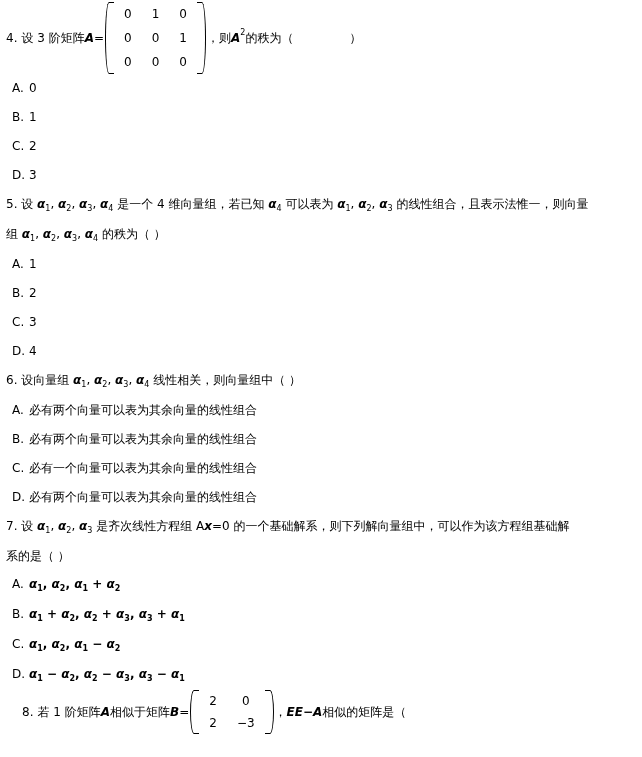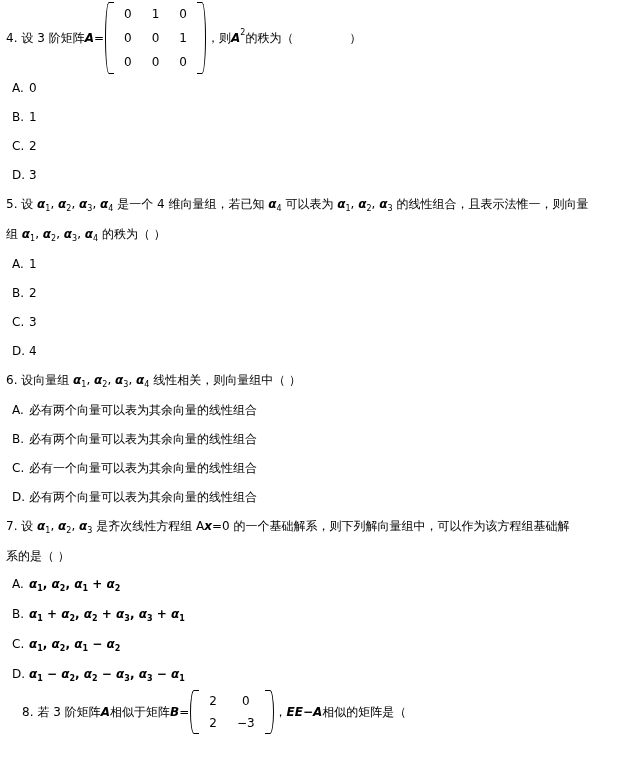--- a/index.html
+++ b/index.html
@@ -199,21 +199,21 @@
     </div>
     <div class="opt">
       <span class="opt-label">D.</span><span class="bold-up"><span class="bold-it">α</span><sub>1</sub> − <span class="bold-it">α</span><sub>2</sub>, <span class="bold-it">α</span><sub>2</sub> − <span class="bold-it">α</span><sub>3</sub>, <span class="bold-it">α</span><sub>3</sub> − <span class="bold-it">α</span><sub>1</sub></span>
     </div>
   </div>
 
   <div class="q-block">
     <div class="q8-row">
       <span>8.</span>
       <span class="sp"></span>
-      <span>若 3 阶矩阵</span>
+      <span>若 1 阶矩阵</span>
       <span class="bold-it">A</span>
       <span>相似于矩阵</span>
       <span class="bold-it">B</span>
       <span>=</span>
       <span class="matrix m2">
         <span class="brk l"></span>
         <table>
           <tbody>
               <tr>
             <td>2</td>

